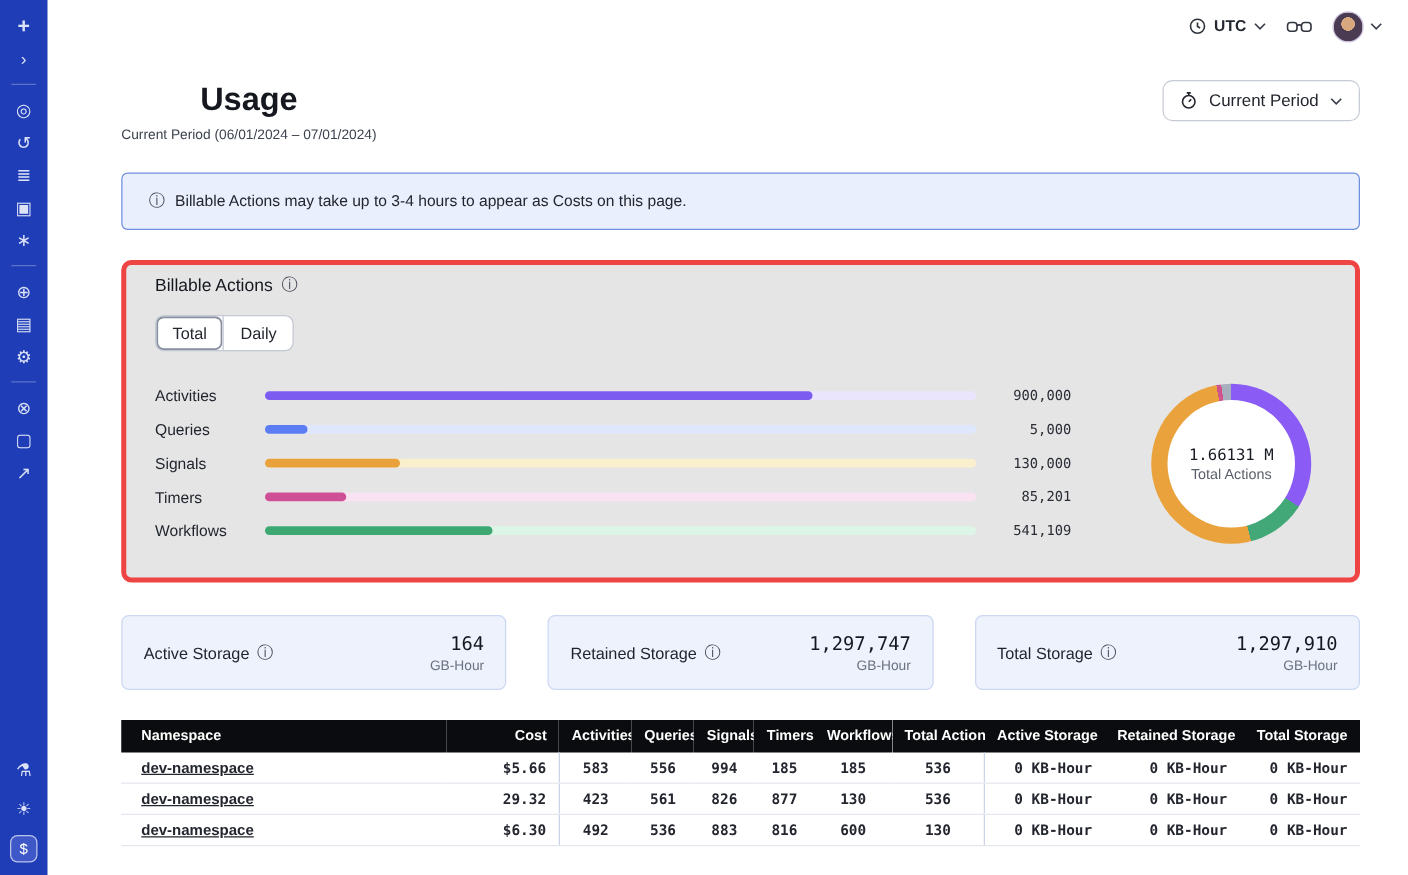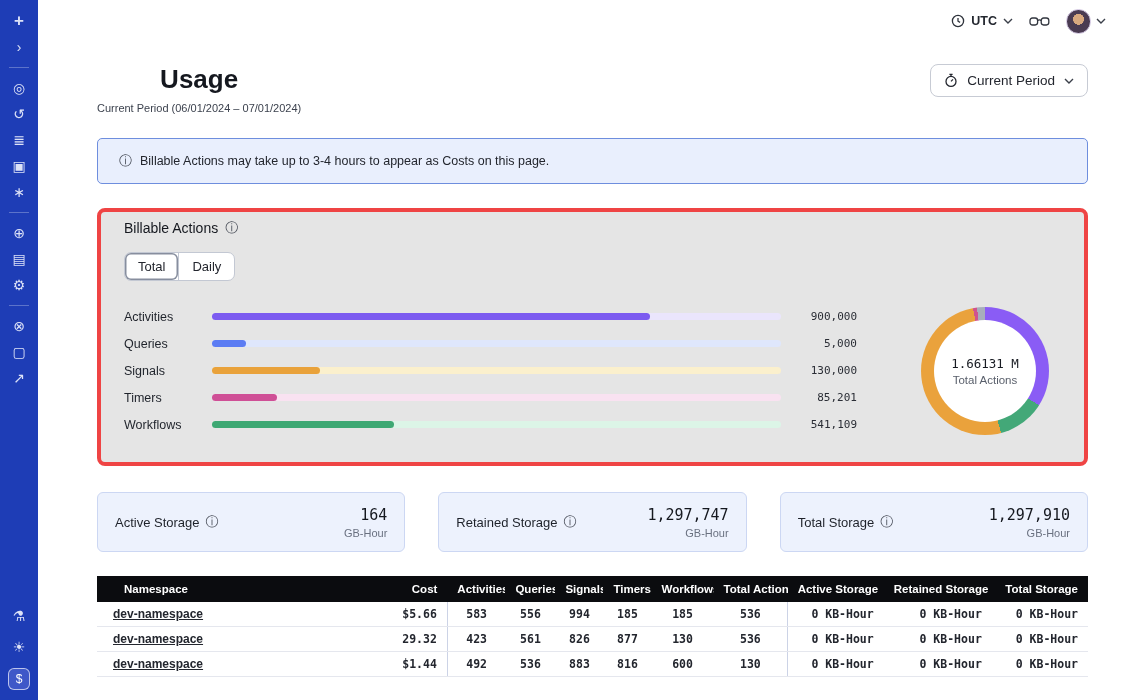--- a/index.html
+++ b/index.html
@@ -71,21 +71,21 @@
   .stat-value { font-family:"DejaVu Sans Mono", monospace; font-size:15px; color:#15181f; }
   .stat-unit { font-size:11px; color:#6a7180; margin-top:3px; }
 
   .table-wrap { margin-top:24px; }
   table { width:100%; border-collapse:collapse; table-layout:fixed; }
   thead th { background:#0b0c0f; color:#fff; font-size:11.5px; font-weight:bold; padding:7px 10px;
              white-space:nowrap; overflow:hidden; }
   tbody td { padding:5px 10px; border-bottom:1px solid #e5e7ee; font-family:"DejaVu Sans Mono", monospace;
              font-size:11.5px; color:#23262e; white-space:nowrap; overflow:hidden;font-weight:bold; }
   td.ns { font-family:"Liberation Sans", sans-serif; font-size:12px; padding-left:16px; }
-  th.first { padding-left:27px; }
+  th.first { padding-left:16px; }
   td.ns a { color:#23262e; text-decoration:underline; cursor:pointer; }
   .al-l { text-align:left; } .al-c { text-align:center; } .al-r { text-align:right; }
   td.sep { border-left:1px solid #ccd3e6; }
 </style>
 </head>
 <body>
 
 <div class="page">
 
   <div class="sidebar">
@@ -309,21 +309,21 @@
                 <td class="al-c">826</td>
                 <td class="al-c">877</td>
                 <td class="al-c">130</td>
                 <td class="al-c">536</td>
                 <td class="al-r sep">0 KB-Hour</td>
                 <td class="al-r">0 KB-Hour</td>
                 <td class="al-r">0 KB-Hour</td>
               </tr>
               <tr>
                 <td class="al-l ns"><a>dev-namespace</a></td>
-                <td class="al-r">$1.44</td>
+                <td class="al-r">$6.30</td>
                 <td class="al-c sep">492</td>
                 <td class="al-c">536</td>
                 <td class="al-c">883</td>
                 <td class="al-c">816</td>
                 <td class="al-c">600</td>
                 <td class="al-c">130</td>
                 <td class="al-r sep">0 KB-Hour</td>
                 <td class="al-r">0 KB-Hour</td>
                 <td class="al-r">0 KB-Hour</td>
               </tr>

